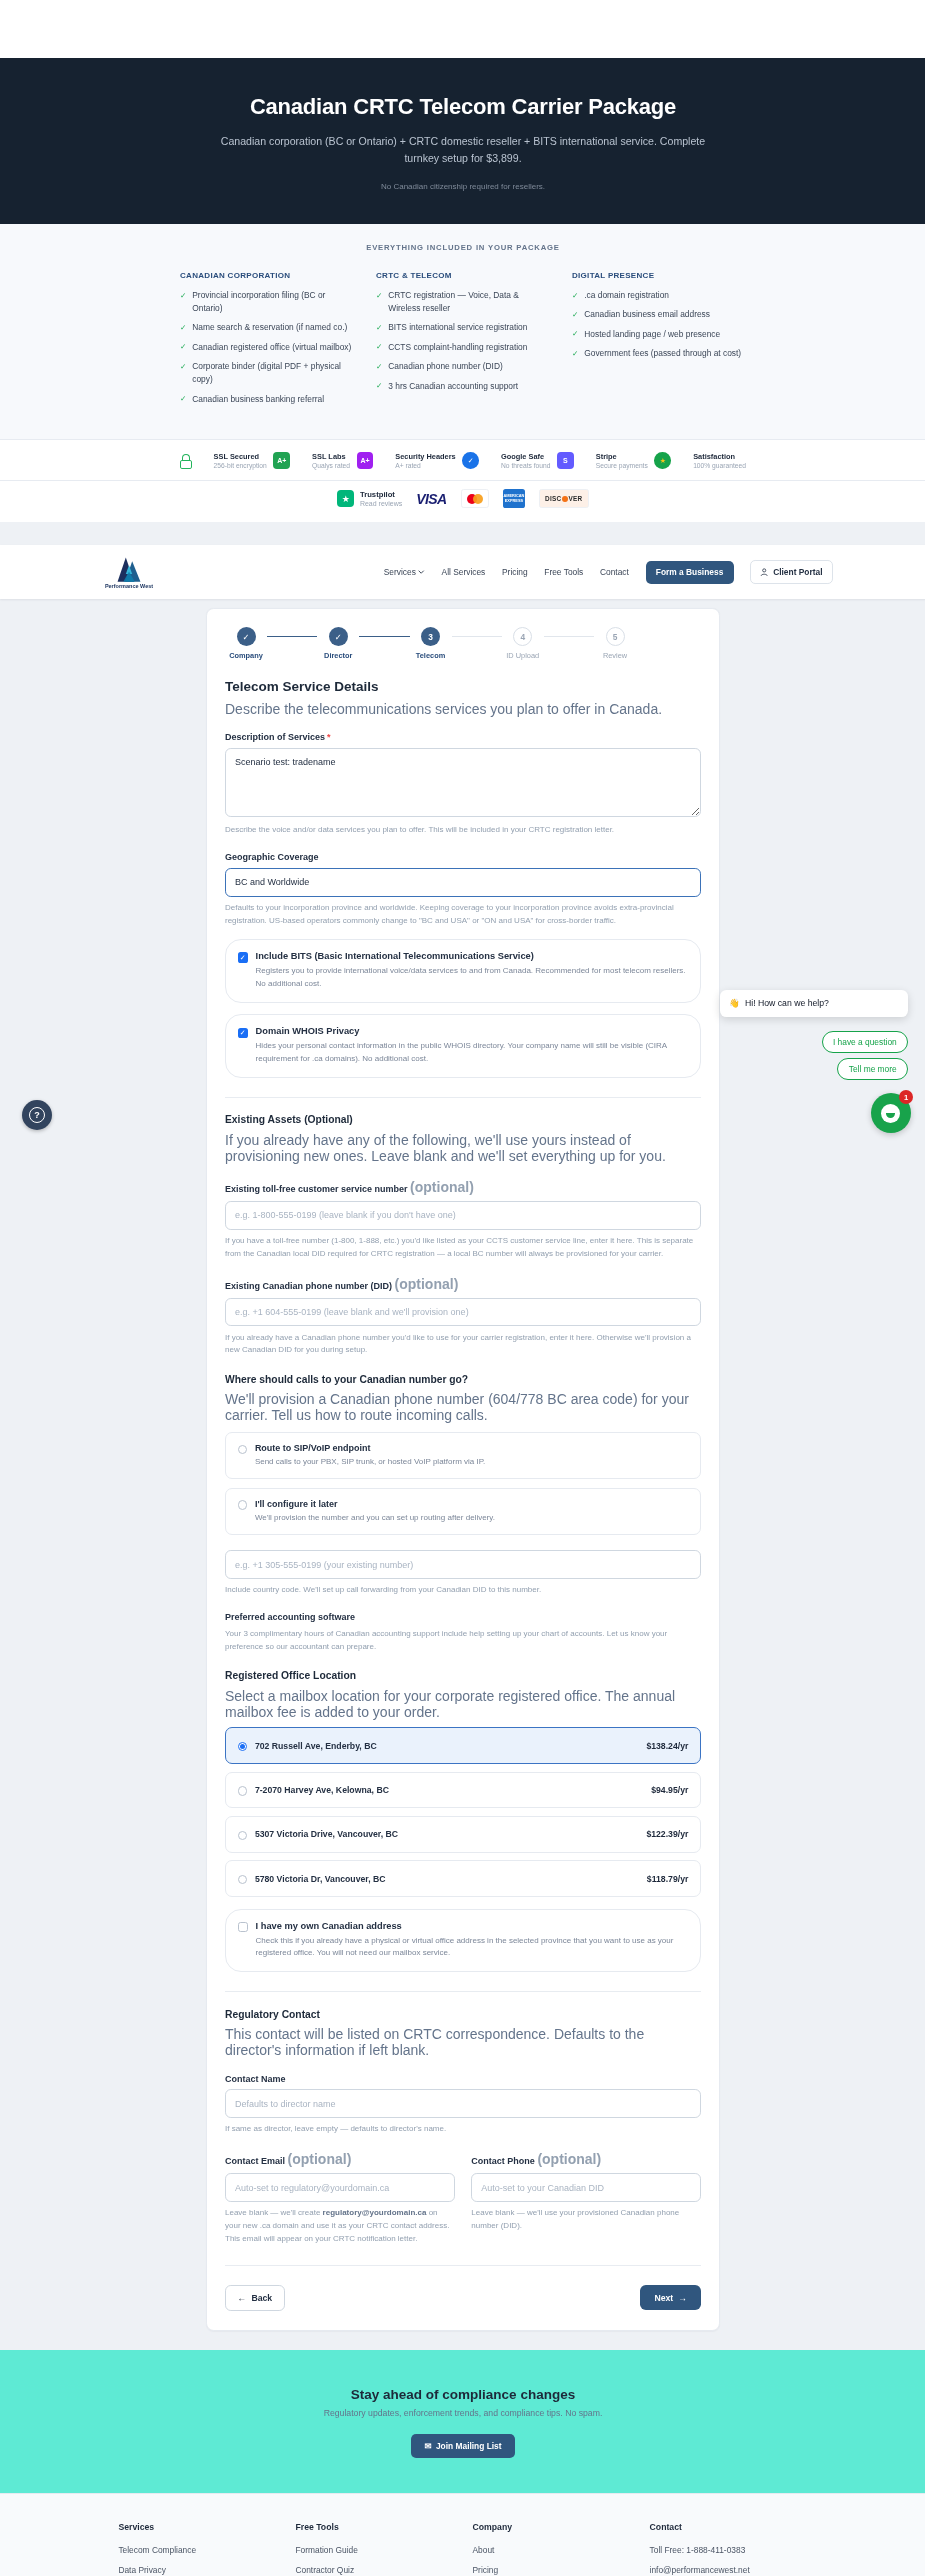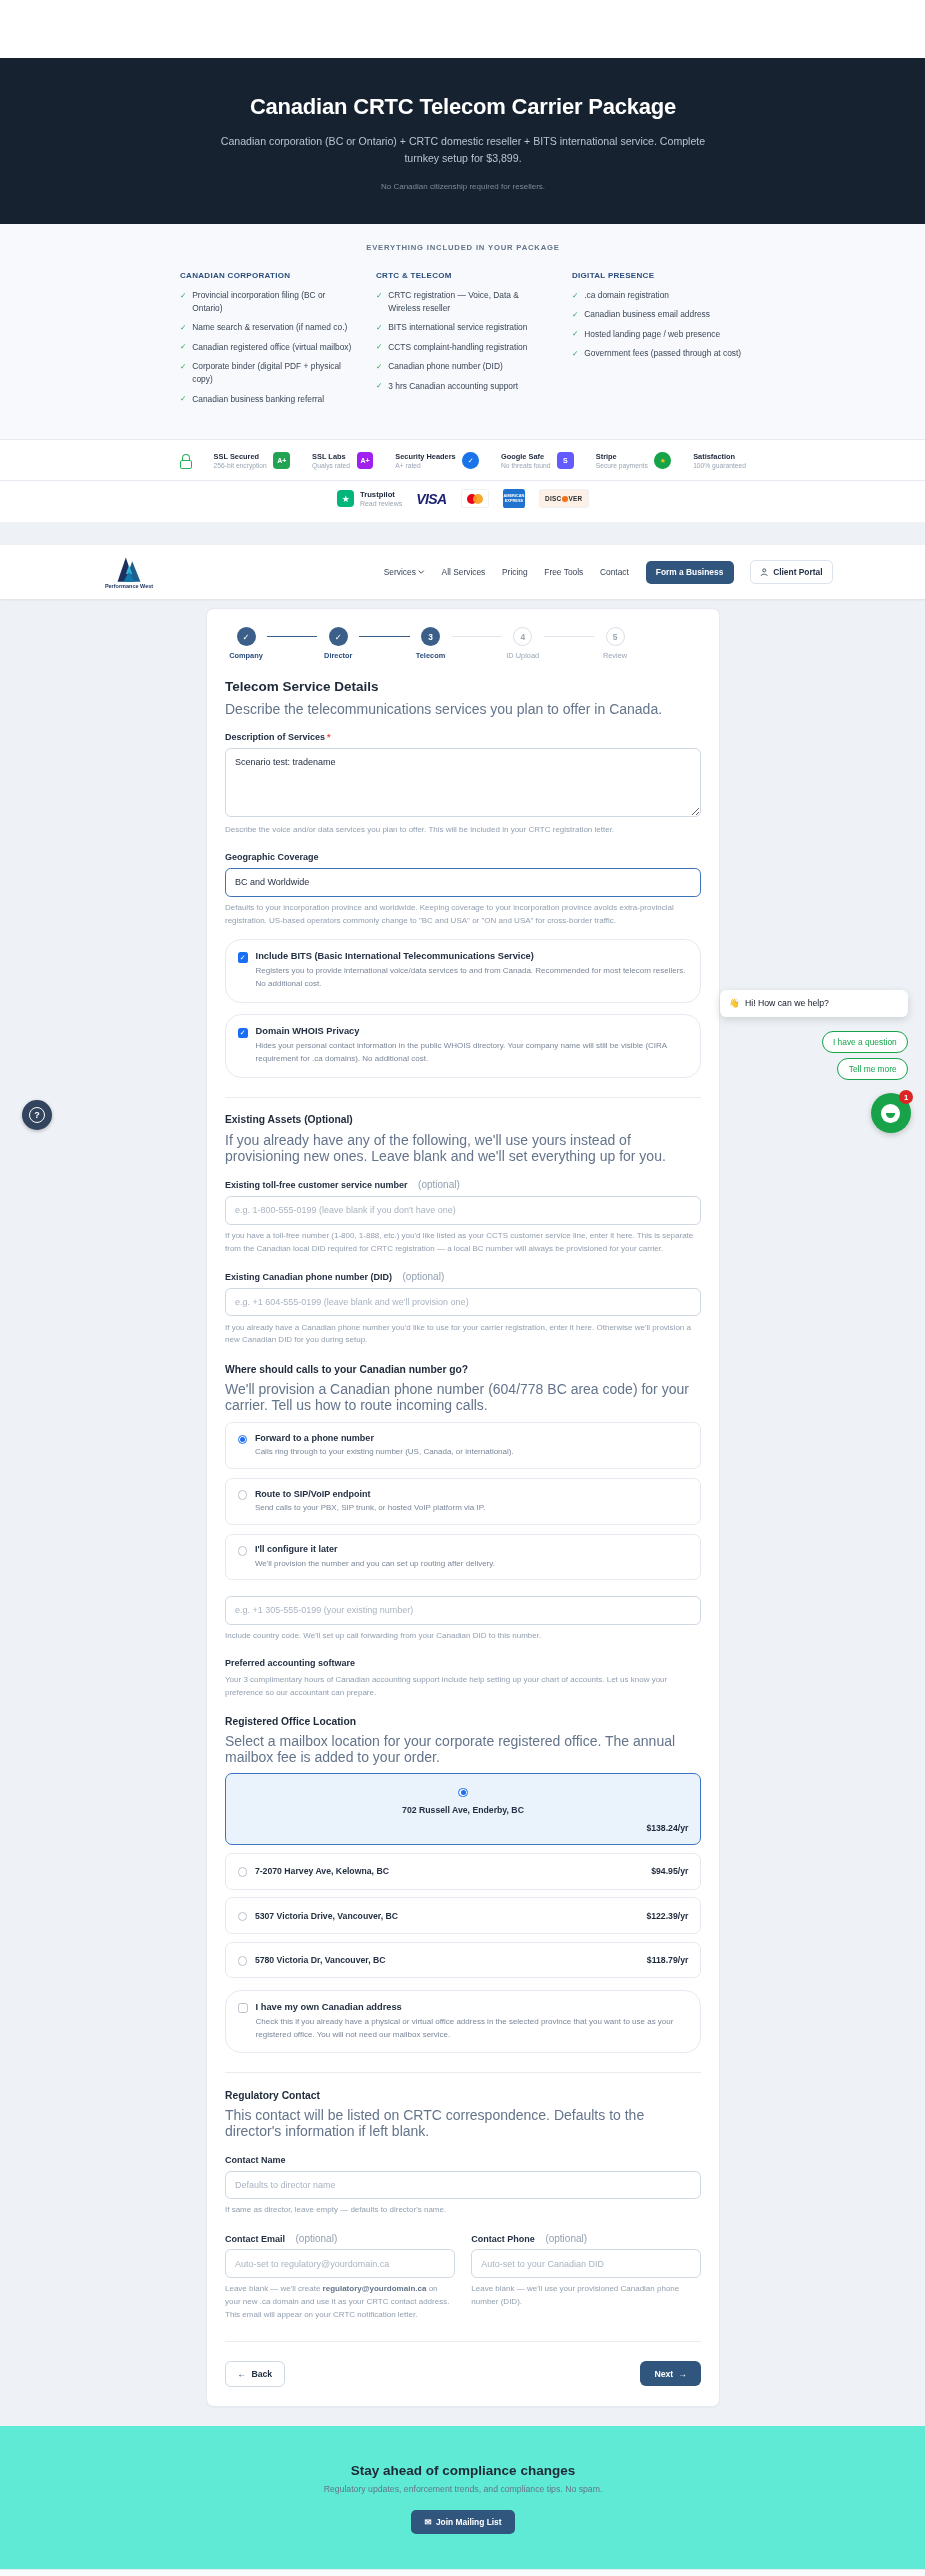--- a/index.html
+++ b/index.html
@@ -80,21 +80,21 @@
   .step-label { margin-top:5.1px; font-size:7.4px; font-weight:600; color:#2a4d7c; white-space:nowrap; }
   .step.todo .step-label { color:#9aa5b4; font-weight:400; }
   .step-line { flex:1; height:1.3px; margin-top:9px; background:#e1e6ec; }
   .step-line.done { background:#3b5f88; }
 
   h2.form-title { font-size:13.5px; font-weight:700; color:#1d2939; margin-top:16.7px; }
   .form-sub { font-size:14px; color:#64748b; margin-top:6.4px; }
 
   .field { margin-top:15.4px; }
   .flabel { font-size:9px; font-weight:700; color:#243043; margin-bottom:5.8px; display:block; }
-  .opt { font-weight:400; color:#93a0b0; font-size:10px;margin-left:8px; }
+  .opt { font-weight:700; color:#93a0b0; font-size:14px; }
   .req { color:#ef4444; margin-left:1.9px; }
   .help { font-size:8px; color:#93a0b0; line-height:1.6; margin-top:5.1px; }
   .help b { color:#64748b; }
 
   textarea.inp, input.inp { width:100%; border:0.6px solid #cfd7e0; border-radius:5.8px; padding:8.4px 9px; font-size:9px;
     color:#243043; font-family:inherit; background:#fff; }
   textarea.inp { height:69px; resize:both; }
   input.inp::placeholder, textarea.inp::placeholder { color:#a9b4c2; }
   .inp.focus { border:1.3px solid #3b72b8; }
 
@@ -112,21 +112,21 @@
   .rdot { width:9.6px; height:9.6px; border-radius:50%; border:1.3px solid #b9c2ce; background:#fff; flex:0 0 auto; margin-top:1.9px; position:relative; }
   .rdot.on { border-color:#1a6ef5; }
   .rdot.on:after { content:""; position:absolute; inset:1.3px; border-radius:50%; background:#1a6ef5; }
   .rc-title { font-size:9px; font-weight:700; color:#243043; }
   .rc-desc { font-size:8px; color:#7c8799; margin-top:3.2px; line-height:1.55; }
 
   .select { width:100%; border:0.6px solid #cfd7e0; border-radius:5.8px; padding:7.7px 9px; font-size:9px; color:#243043;
             display:flex; align-items:center; justify-content:space-between; cursor:pointer; background:#fff; }
 
   .office-card { border:0.6px solid #e6eaf0; border-radius:7px; padding:11.6px; margin-top:7.7px; display:flex; align-items:center; gap:7.7px; cursor:pointer; }
-  .office-card.sel { background:#eaf2fc; border:1px solid #3b74c4;flex-direction:column; }
+  .office-card.sel { background:#eaf2fc; border:1px solid #3b74c4; }
   .oc-addr { font-size:8.7px; font-weight:600; color:#243043; }
   .oc-price { margin-left:auto; font-size:8.7px; font-weight:600; color:#1e293b; }
 
   .two-col { display:flex; gap:16.7px; margin-top:15.4px; }
   .two-col > div { flex:1; }
 
   .actions { display:flex; justify-content:space-between; align-items:center; margin-top:19px; }
   .btn-back { background:#fff; border:0.6px solid #cfd7e0; border-radius:5.8px; padding:7px 11.6px; font-size:8.7px; font-weight:600; color:#243043; cursor:pointer; display:inline-flex; gap:5.1px; align-items:center; }
   .btn-next { background:#30567e; border:none; border-radius:5.8px; padding:7.7px 14px; font-size:8.7px; font-weight:600; color:#fff; cursor:pointer; display:inline-flex; gap:5.1px; align-items:center; }
 
@@ -422,27 +422,20 @@
     <div class="field">
       <label class="flabel"><span>Existing Canadian phone number (DID)</span> <span class="opt">(optional)</span></label>
       <input class="inp" placeholder="e.g. +1 604-555-0199 (leave blank and we'll provision one)" style="">
       <p class="help">If you already have a Canadian phone number you'd like to use for your carrier registration, enter it here. Otherwise we'll provision a new Canadian DID for you during setup.</p>
     </div>
 
     <h3 class="sec">Where should calls to your Canadian number go?</h3>
     <p class="form-sub">We'll provision a Canadian phone number (604/778 BC area code) for your carrier. Tell us how to route incoming calls.</p>
 
     <div class="radio-card">
-      <span class="rdot on"></span>
-      <div>
-        <div class="rc-title">Forward to a phone number</div>
-        <div class="rc-desc">Calls ring through to your existing number (US, Canada, or international).</div>
-      </div>
-    </div>
-    <div class="radio-card">
       <span class="rdot"></span>
       <div>
         <div class="rc-title">Route to SIP/VoIP endpoint</div>
         <div class="rc-desc">Send calls to your PBX, SIP trunk, or hosted VoIP platform via IP.</div>
       </div>
     </div>
     <div class="radio-card">
       <span class="rdot"></span>
       <div>
         <div class="rc-title">I'll configure it later</div>

